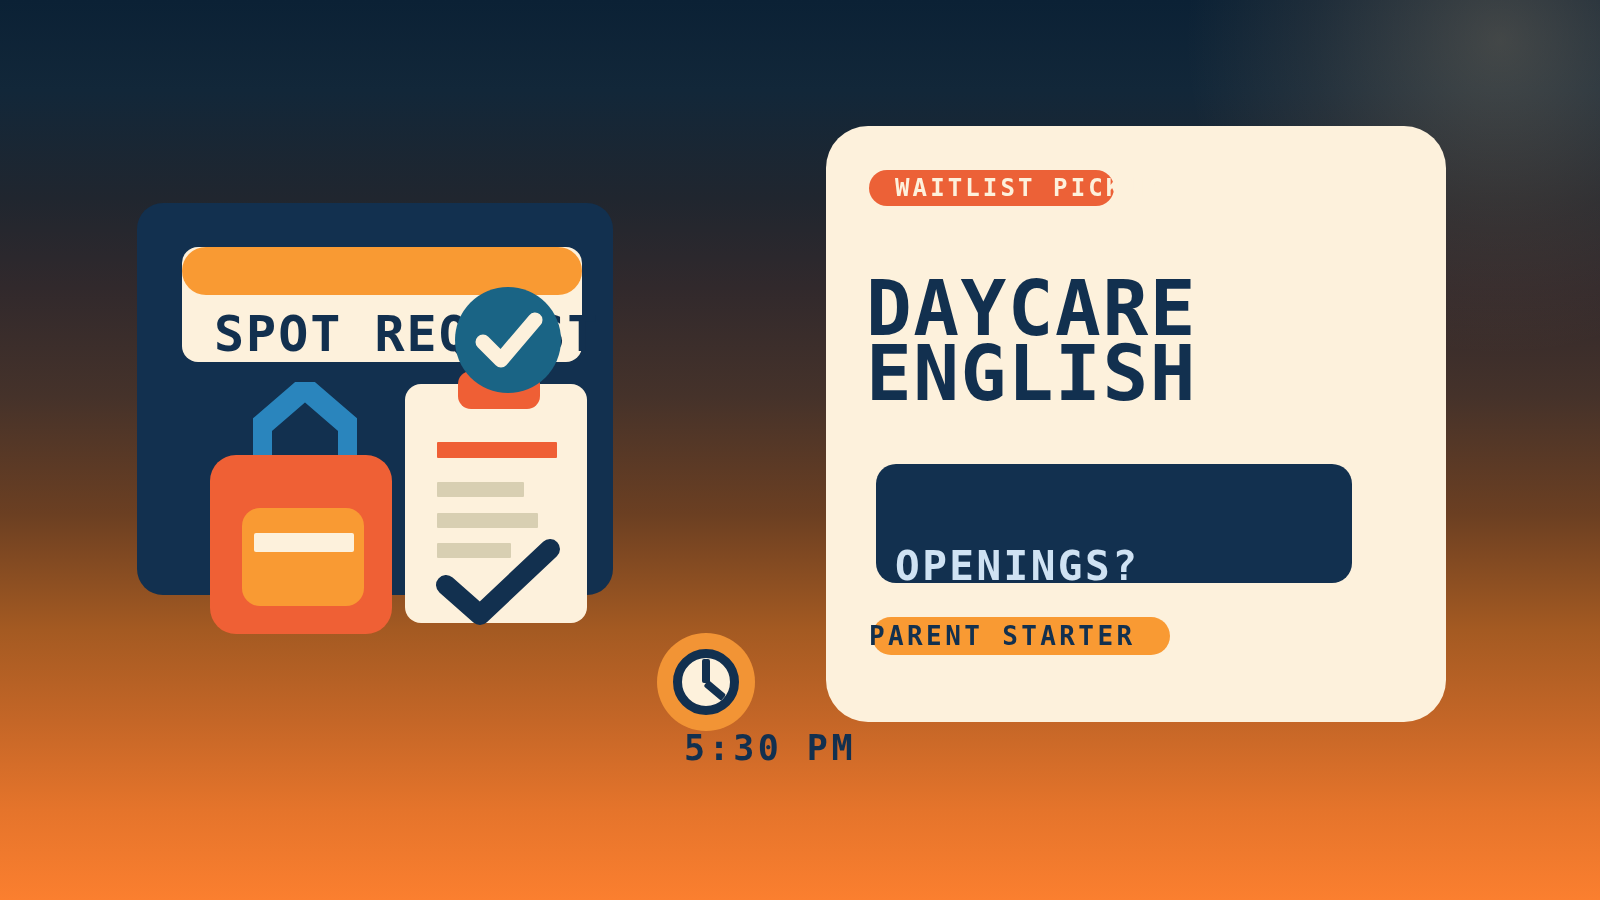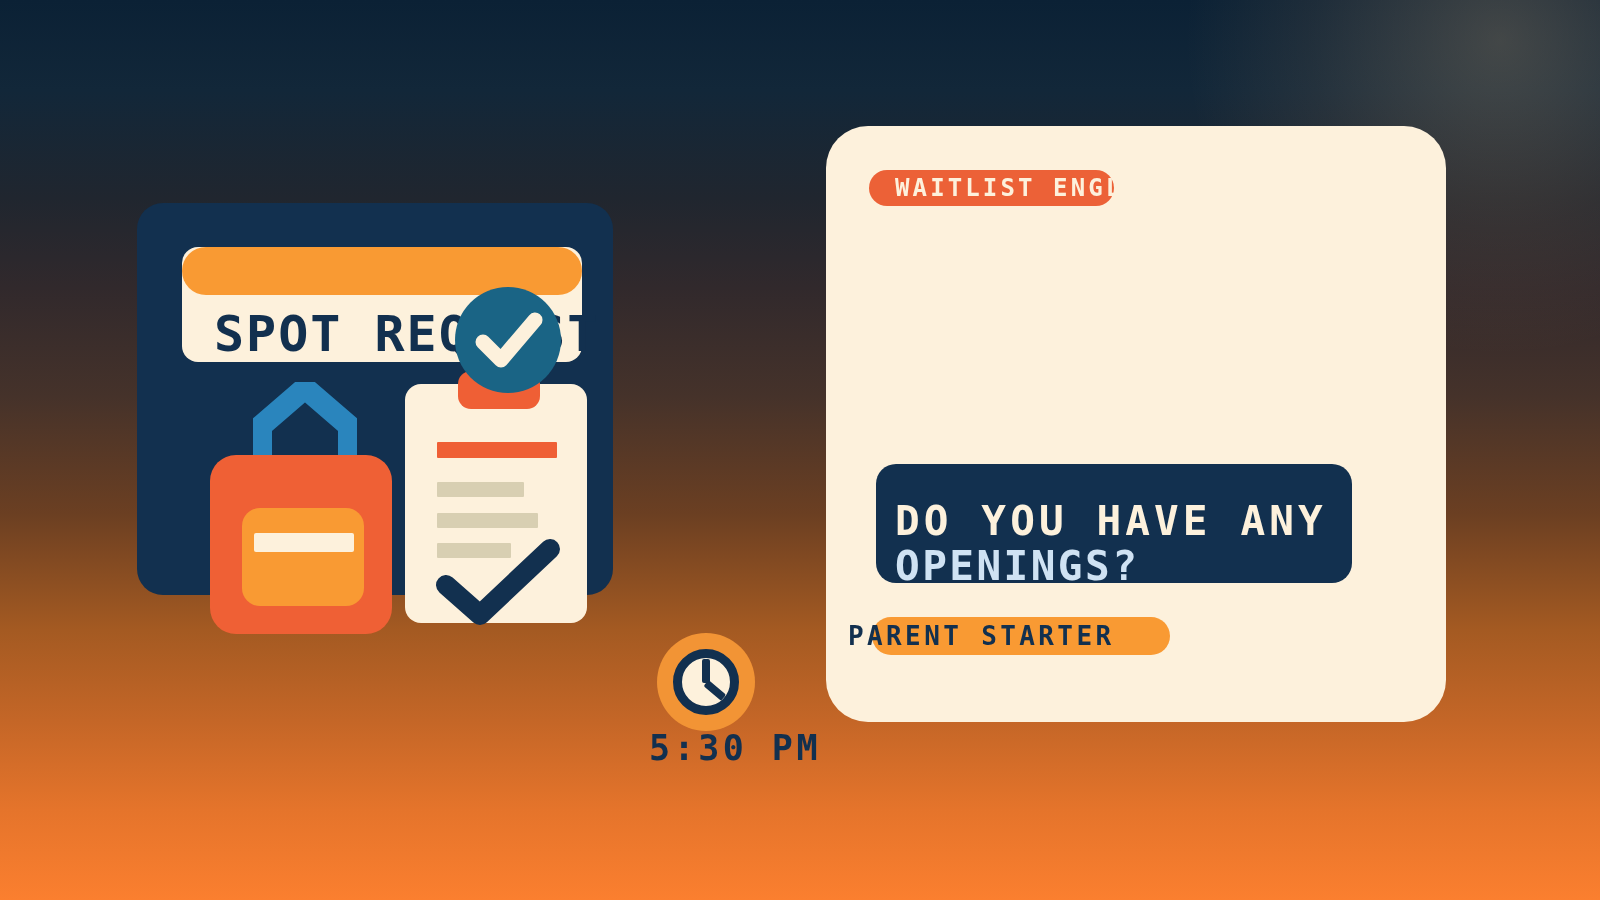--- a/index.html
+++ b/index.html
@@ -209,21 +209,21 @@
   }
   .hand-min {
     left: 706px;
     top: 679px;
     width: 24px;
     height: 8px;
     transform: rotate(-90deg);
   }
   .clock-label {
     position: absolute;
-    left: 645px;
+    left: 680px;
     top: 728px;
     width: 180px;
     text-align: center;
     font-size: 35px;
     color: #12304f;
     letter-spacing: 0.10em;
   }
 
   
   .right-card {
@@ -308,21 +308,21 @@
     position: absolute;
     left: 872px;
     top: 617px;
     width: 298px;
     height: 38px;
     background: #f99a33;
     border-radius: 19px;
   }
   .tag-starter-text {
     position: absolute;
-    left: 848px;
+    left: 869px;
     top: 621px;
     font-size: 26px;
     color: #12304f;
     letter-spacing: 0.13em;
     z-index: 6;
   }
 </style>
 </head>
 <body>
 
@@ -363,24 +363,27 @@
 
   <div class="clock-ring"></div>
   <div class="clock-face"></div>
   <div class="clock-hand hand-hour"></div>
   <div class="clock-hand hand-min"></div>
   <div class="px clock-label">5:30 PM</div>
 
   <div class="right-card"></div>
 
   <div class="tag-pickup"></div>
-  <div class="px tag-pickup-text">WAITLIST ENGLISH</div>
-
+  <div class="px tag-pickup-text">WAITLIST PICKUP</div>
+
+  <div class="px headline">
+    <span>DAYCARE</span>
+    <span>ENGLISH</span>
+  </div>
 
 
   <div class="qbox"></div>
-  <div class="px qbox-l1">DO YOU HAVE ANY</div>
   <div class="px qbox-l2">OPENINGS?</div>
 
   <div class="tag-starter"></div>
   <div class="px tag-starter-text">PARENT STARTER</div>
 
 </div>
 
 </body></html>

